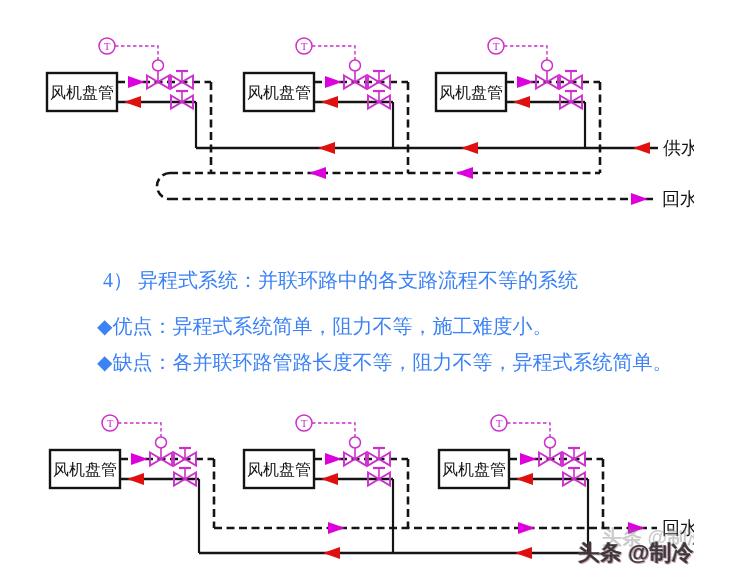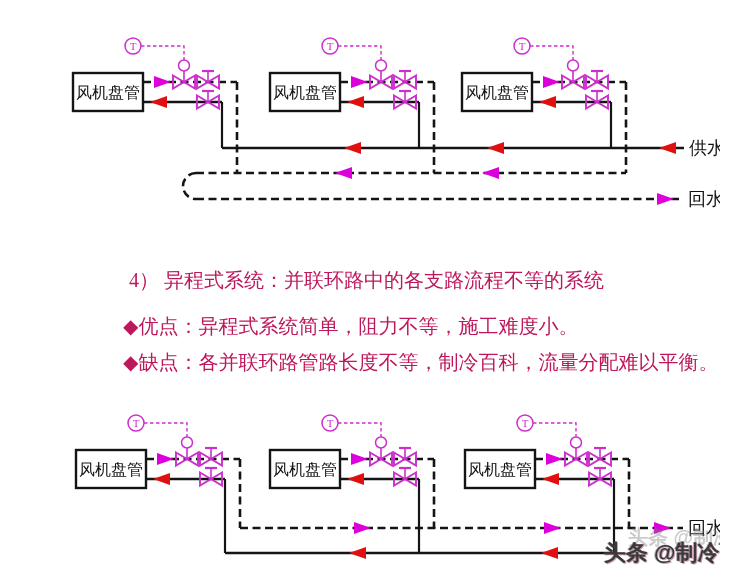--- a/index.html
+++ b/index.html
@@ -1,20 +1,19 @@
 <!DOCTYPE html>
 <html style="--pipe: #141414; --valve: #cc2fcc; --sup: #e01010; --ret: #dd00dd;"><head>
 <meta charset="utf-8">
 <style>
   html,body{margin:0;padding:0;background:#ffffff;}
   .page{
     position:relative;width:694px;height:578px;overflow:hidden;
     background:#ffffff;
     font-family:"Liberation Serif","DejaVu Serif",serif;
-    margin-left:26px;
   }
   svg{position:absolute;left:0;}
   #top-diagram{top:0;}
   #bottom-diagram{top:400px;}
 
   
   .p{stroke:var(--pipe,#141414);stroke-width:2.6;fill:none;stroke-linecap:butt;}
   .d{stroke-dasharray:8 4.5;}
   .thin{stroke-width:2.2;}
   .mag-d{stroke:var(--valve,#cc2fcc);stroke-width:1.4;stroke-dasharray:3.5 2.5;fill:none;}
@@ -30,21 +29,21 @@
   
   .f-ret{fill:var(--ret,#dd00dd);}
   .f-sup{fill:var(--sup,#e01010);}
 
   
   .fcu-box{fill:#ffffff;stroke:var(--pipe,#141414);stroke-width:2.4;}
   .box-label{fill:#111;font-size:16px;text-anchor:middle;font-family:"Liberation Serif","DejaVu Serif",serif;}
   .main-label{fill:#111;font-size:18px;font-family:"Liberation Serif","DejaVu Serif",serif;}
 
   
-  .text-block p{position:absolute;margin:0;color:#be185d;font-size:20px;line-height:1.2;white-space:nowrap;}
+  .text-block p{position:absolute;margin:0;color:#3b82f6;font-size:20px;line-height:1.2;white-space:nowrap;}
   .t-heading{left:103px;top:268px;}
   .t-pros{left:97px;top:314px;}
   .t-cons{left:97px;top:350px;}
 
   
   .watermark{position:absolute;left:578px;top:522px;width:170px;height:56px;pointer-events:none;}
   .wm-ghost{
     position:absolute;left:24px;top:2px;font-size:20px;font-weight:bold;
     color:rgba(125,125,125,0.40);white-space:nowrap;letter-spacing:0px;
     font-family:"Liberation Sans","DejaVu Sans",sans-serif;
@@ -122,21 +121,21 @@
     <use href="#al" x="456" y="173" class="f-ret"></use>
     <path class="p d" d="M 170 173 A 13 13 0 0 0 170 199"></path>
     <line class="p d" x1="170" y1="199" x2="657" y2="199"></line>
     <use href="#ar" x="648" y="199" class="f-ret"></use>
     <text class="main-label" x="662" y="205">回水</text>
   </svg>
 
   <div class="text-block">
     <p class="t-heading">4） 异程式系统：并联环路中的各支路流程不等的系统</p>
     <p class="t-pros">◆优点：异程式系统简单，阻力不等，施工难度小。</p>
-    <p class="t-cons">◆缺点：各并联环路管路长度不等，制冷百科，流量分配难以平衡。</p>
+    <p class="t-cons">◆缺点：各并联环路管路长度不等，阻力不等，异程式系统简单。</p>
   </div>
 
   <svg id="bottom-diagram" width="734" height="178" viewBox="0 0 734 178" xmlns="http://www.w3.org/2000/svg">
 
     <use href="#fcu" transform="translate(49,49)"></use>
     <use href="#fcu" transform="translate(243,49)"></use>
     <use href="#fcu" transform="translate(438,49)"></use>
 
     <line class="p thin" x1="199" y1="79" x2="199" y2="153"></line>
     <line class="p thin" x1="393" y1="79" x2="393" y2="153"></line>

